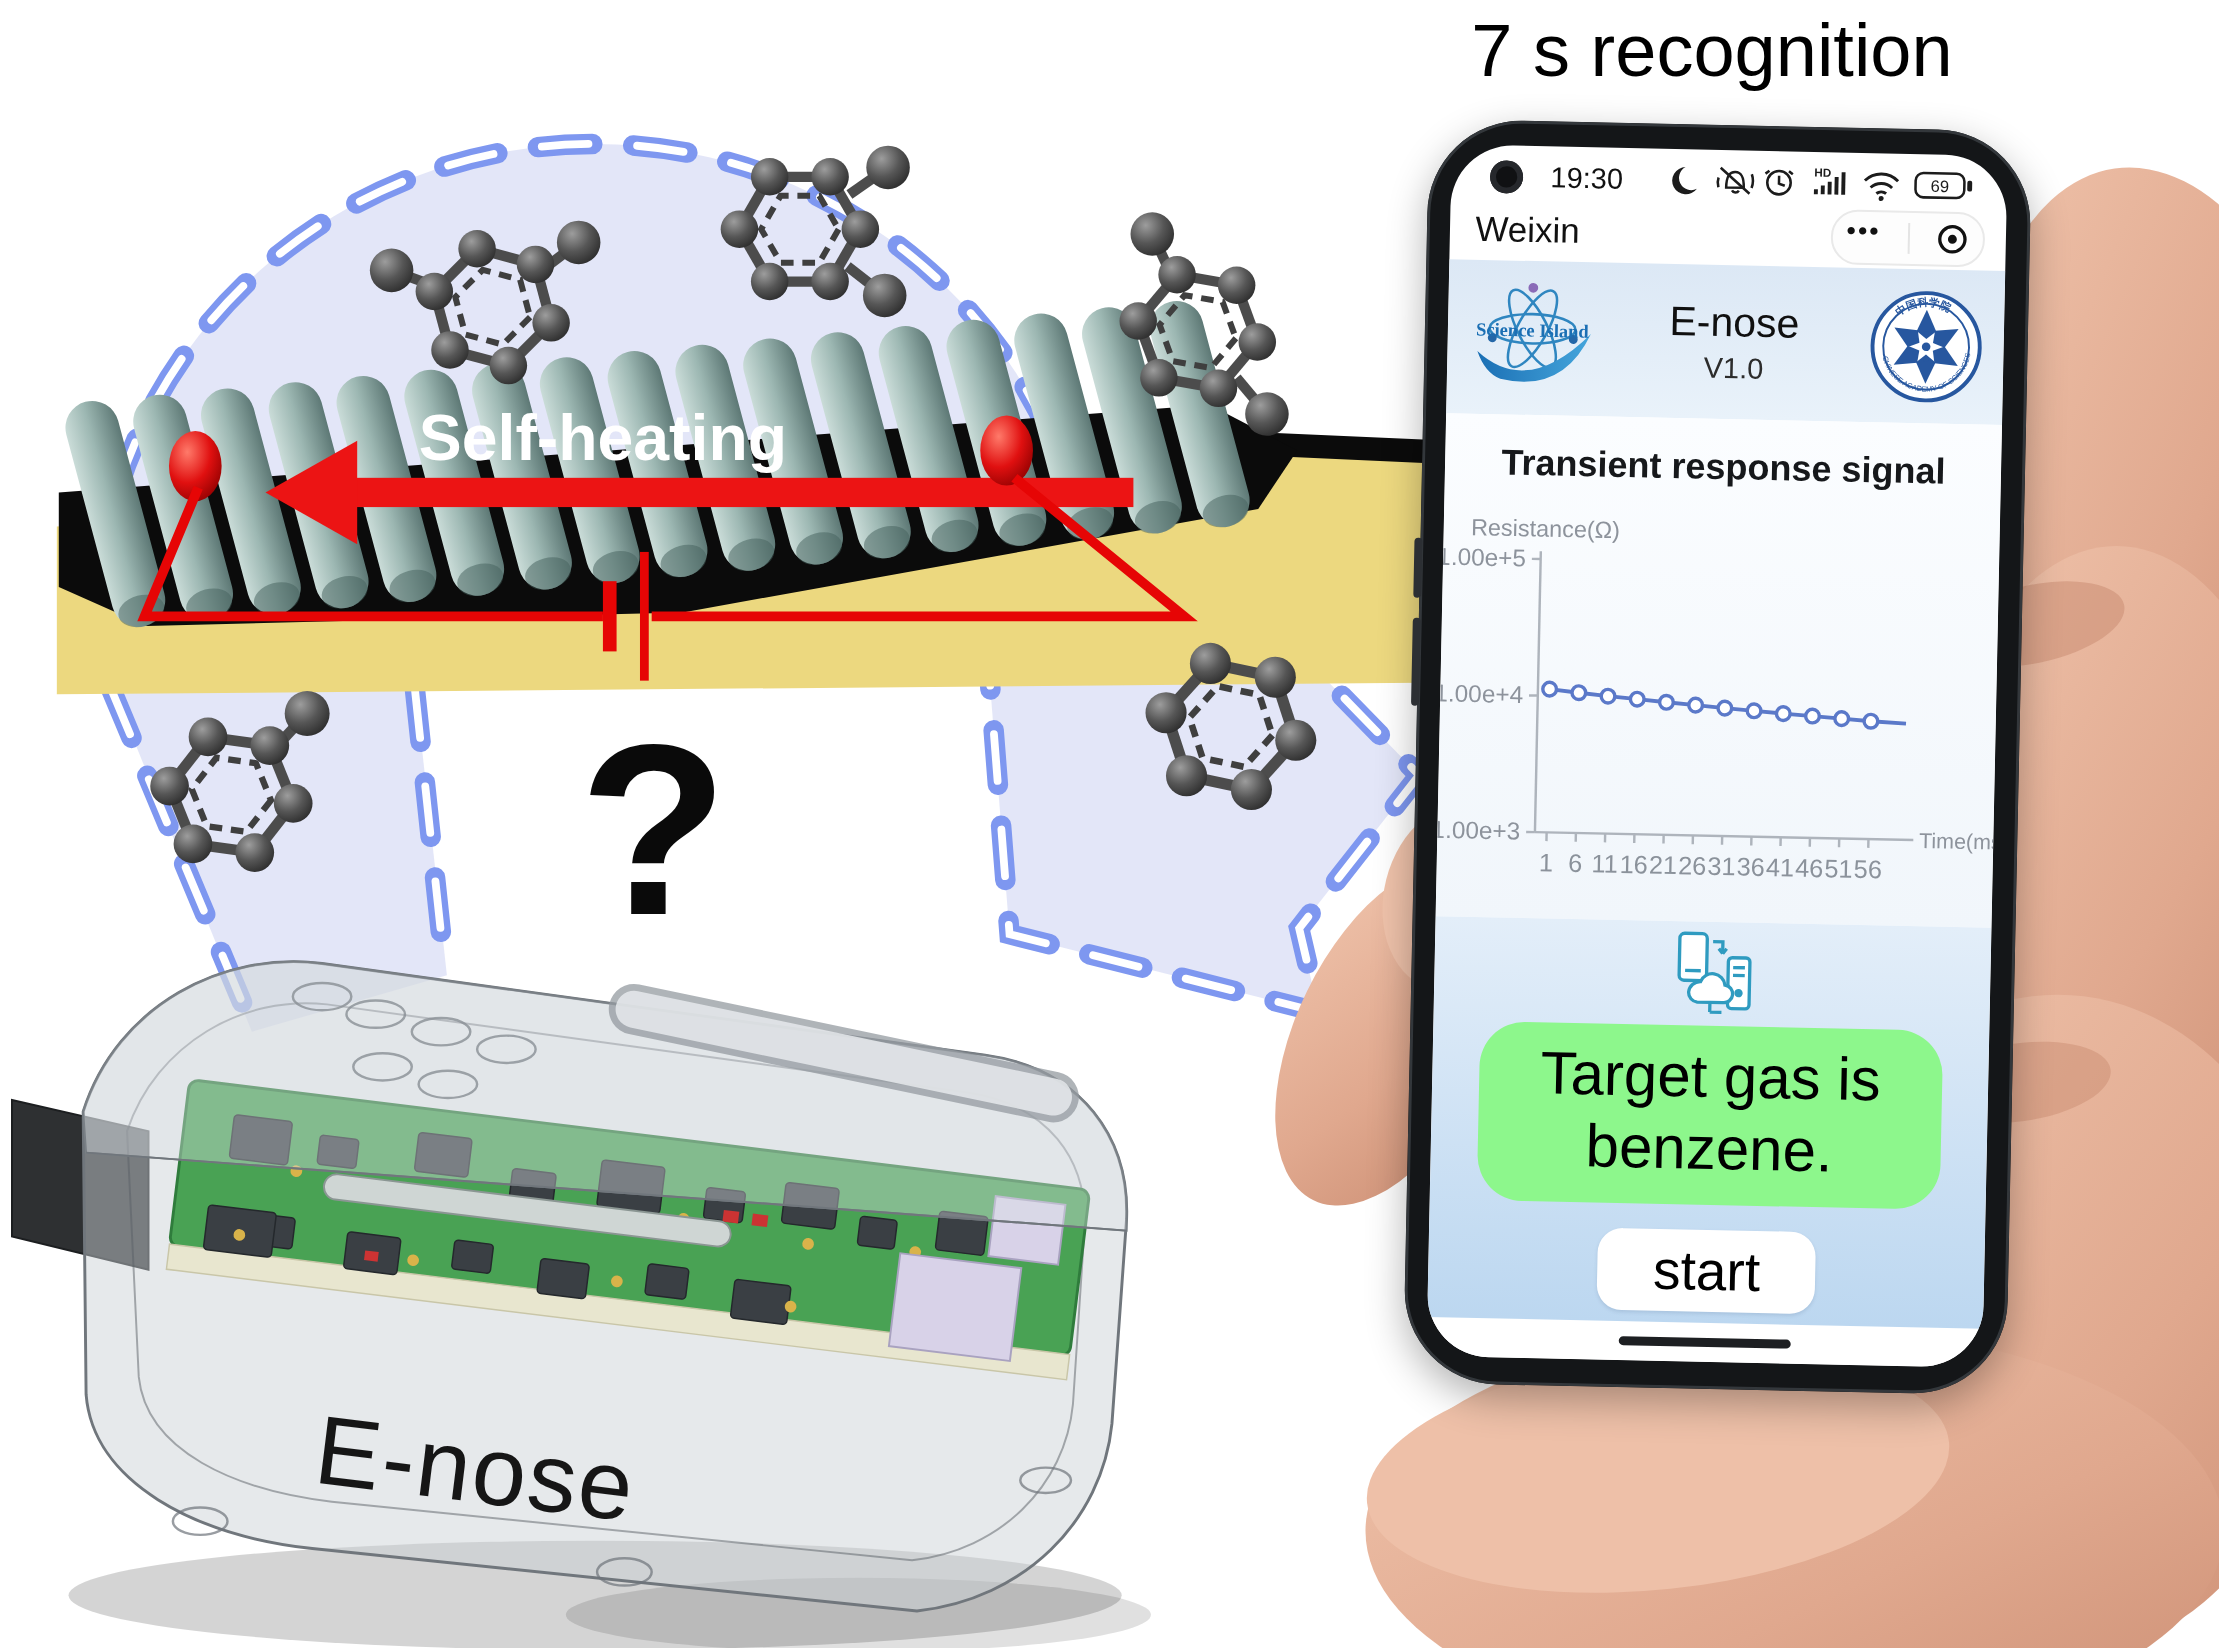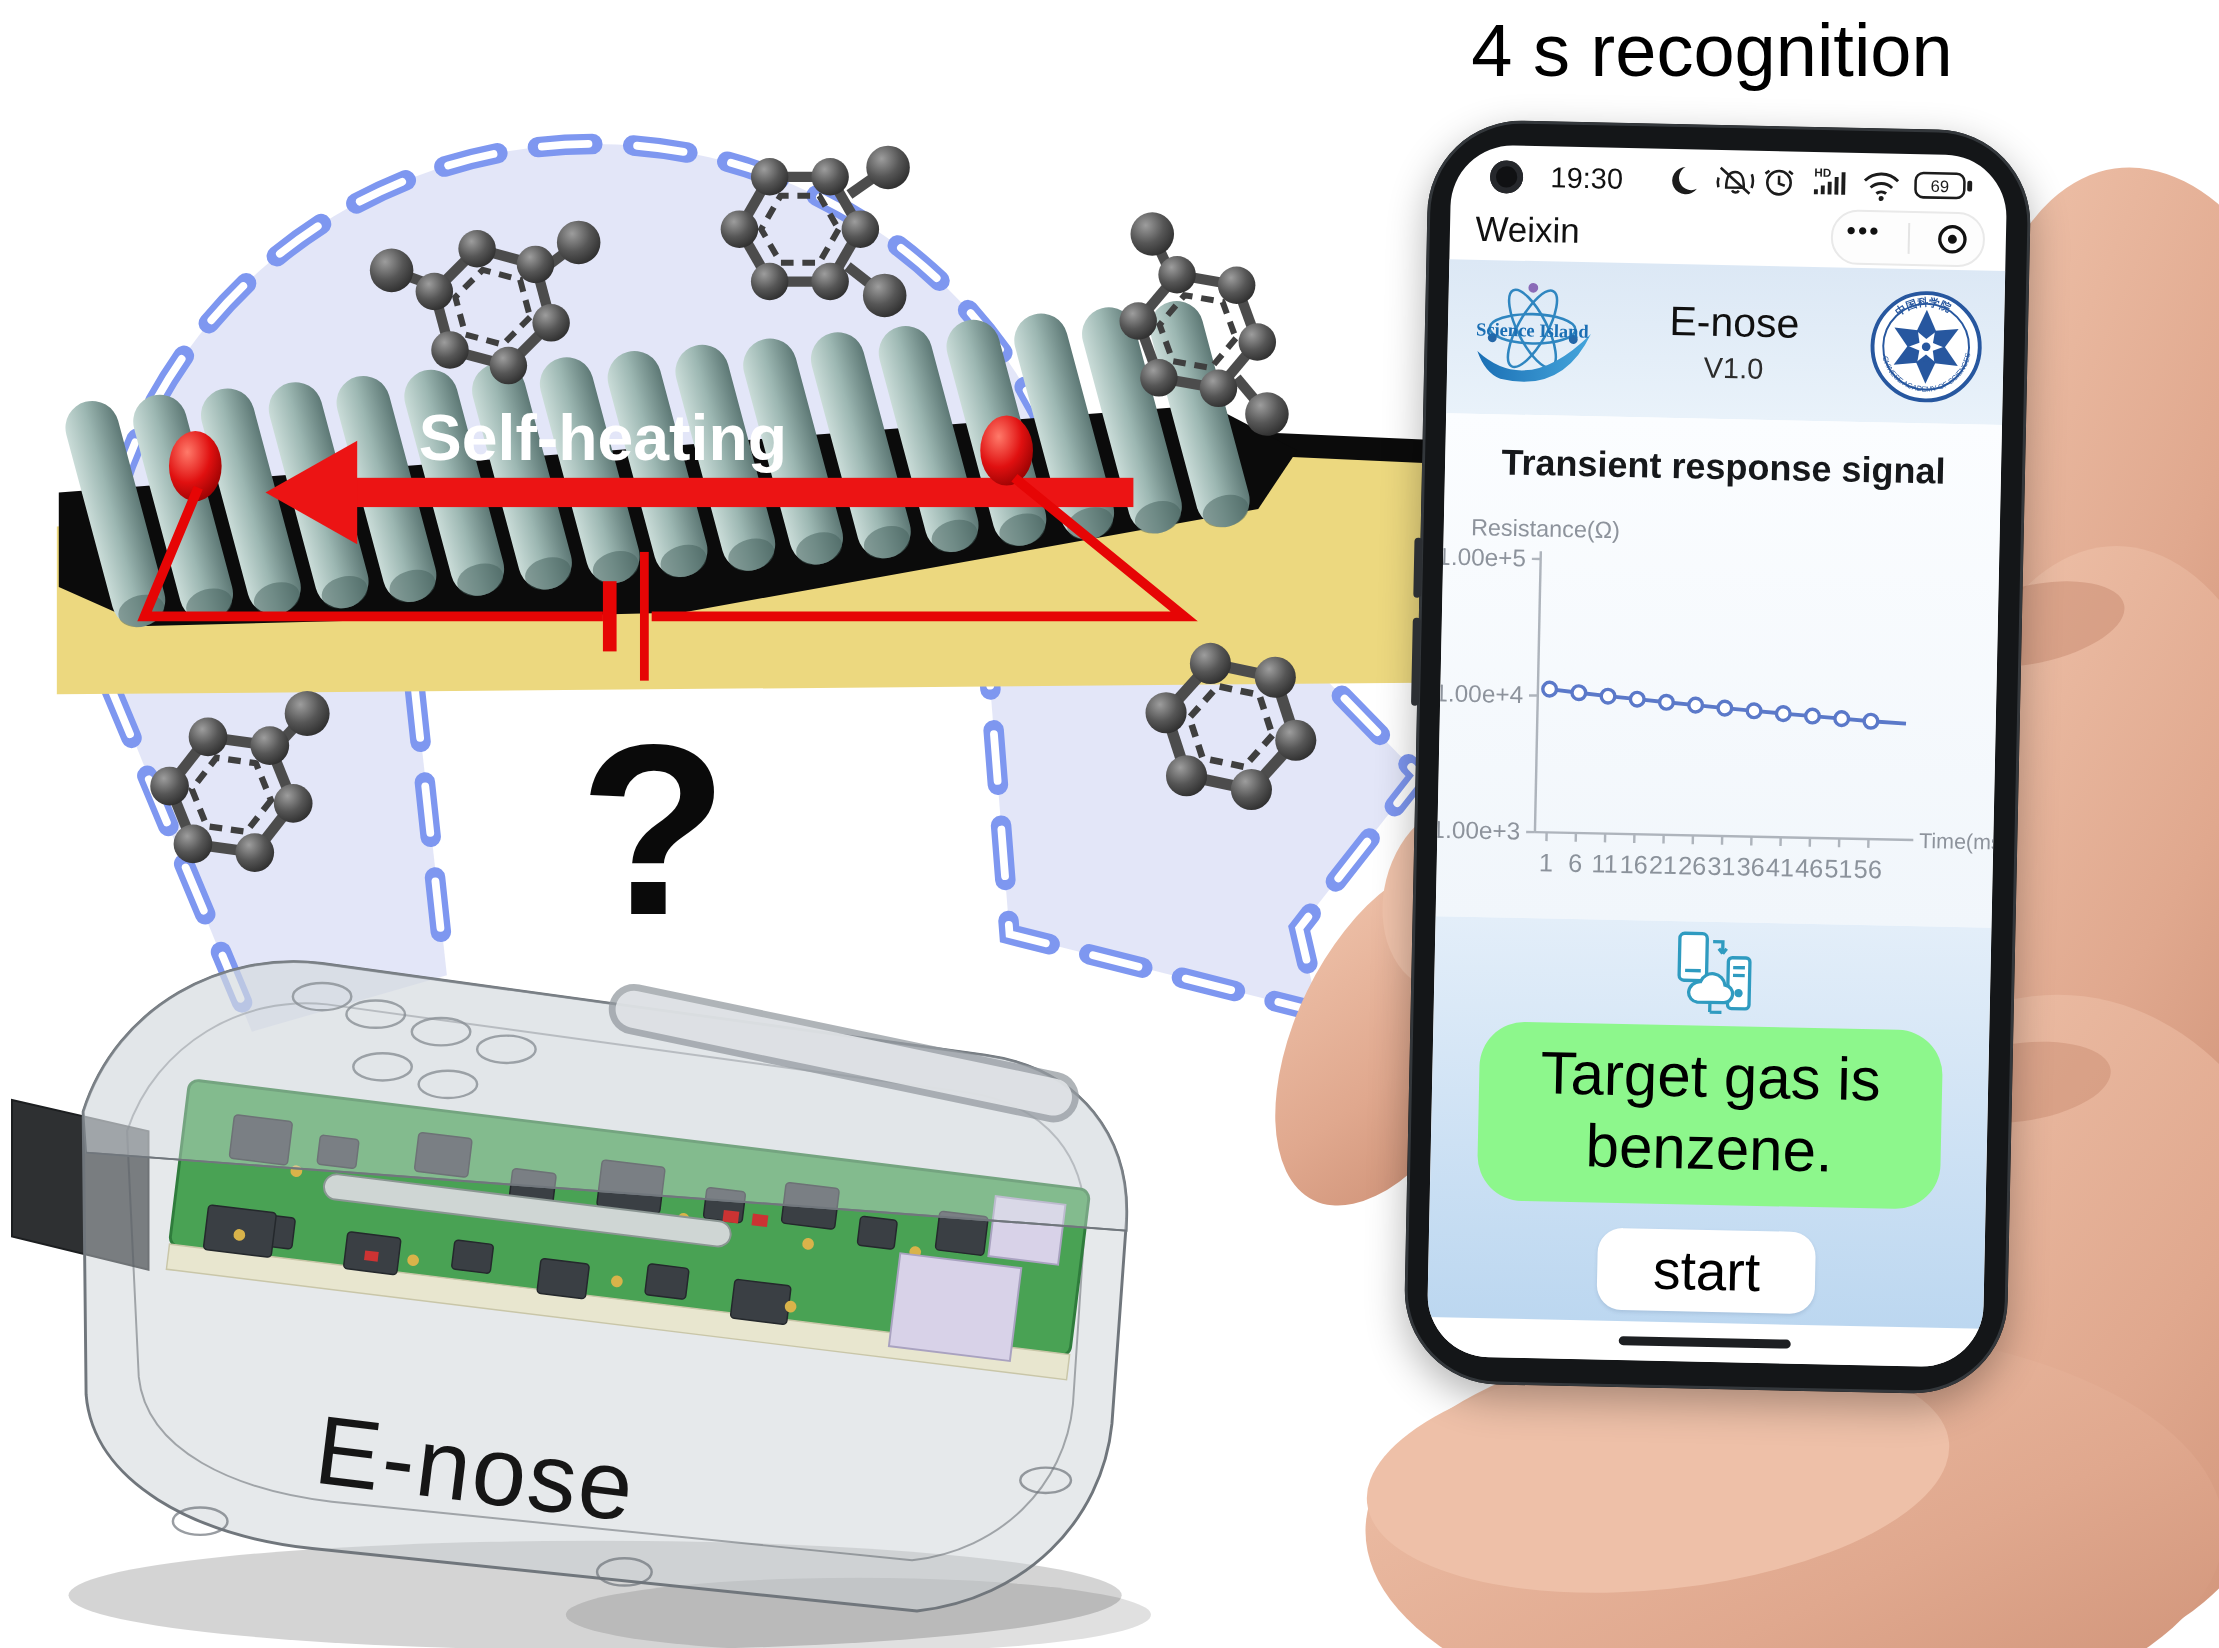--- a/index.html
+++ b/index.html
@@ -514,16 +514,16 @@
         </div>
         <button class="start-btn">start</button>
       </div>
 
       <div class="bottom-strip">
         <div class="gesture-bar"></div>
       </div>
     </div>
   </div>
 
-  <div class="abs main-title">4 s recognition</div>
+  <div class="abs main-title">7 s recognition</div>
   <div class="abs qmark">?</div>
 </div>
 
 
 </body></html>

